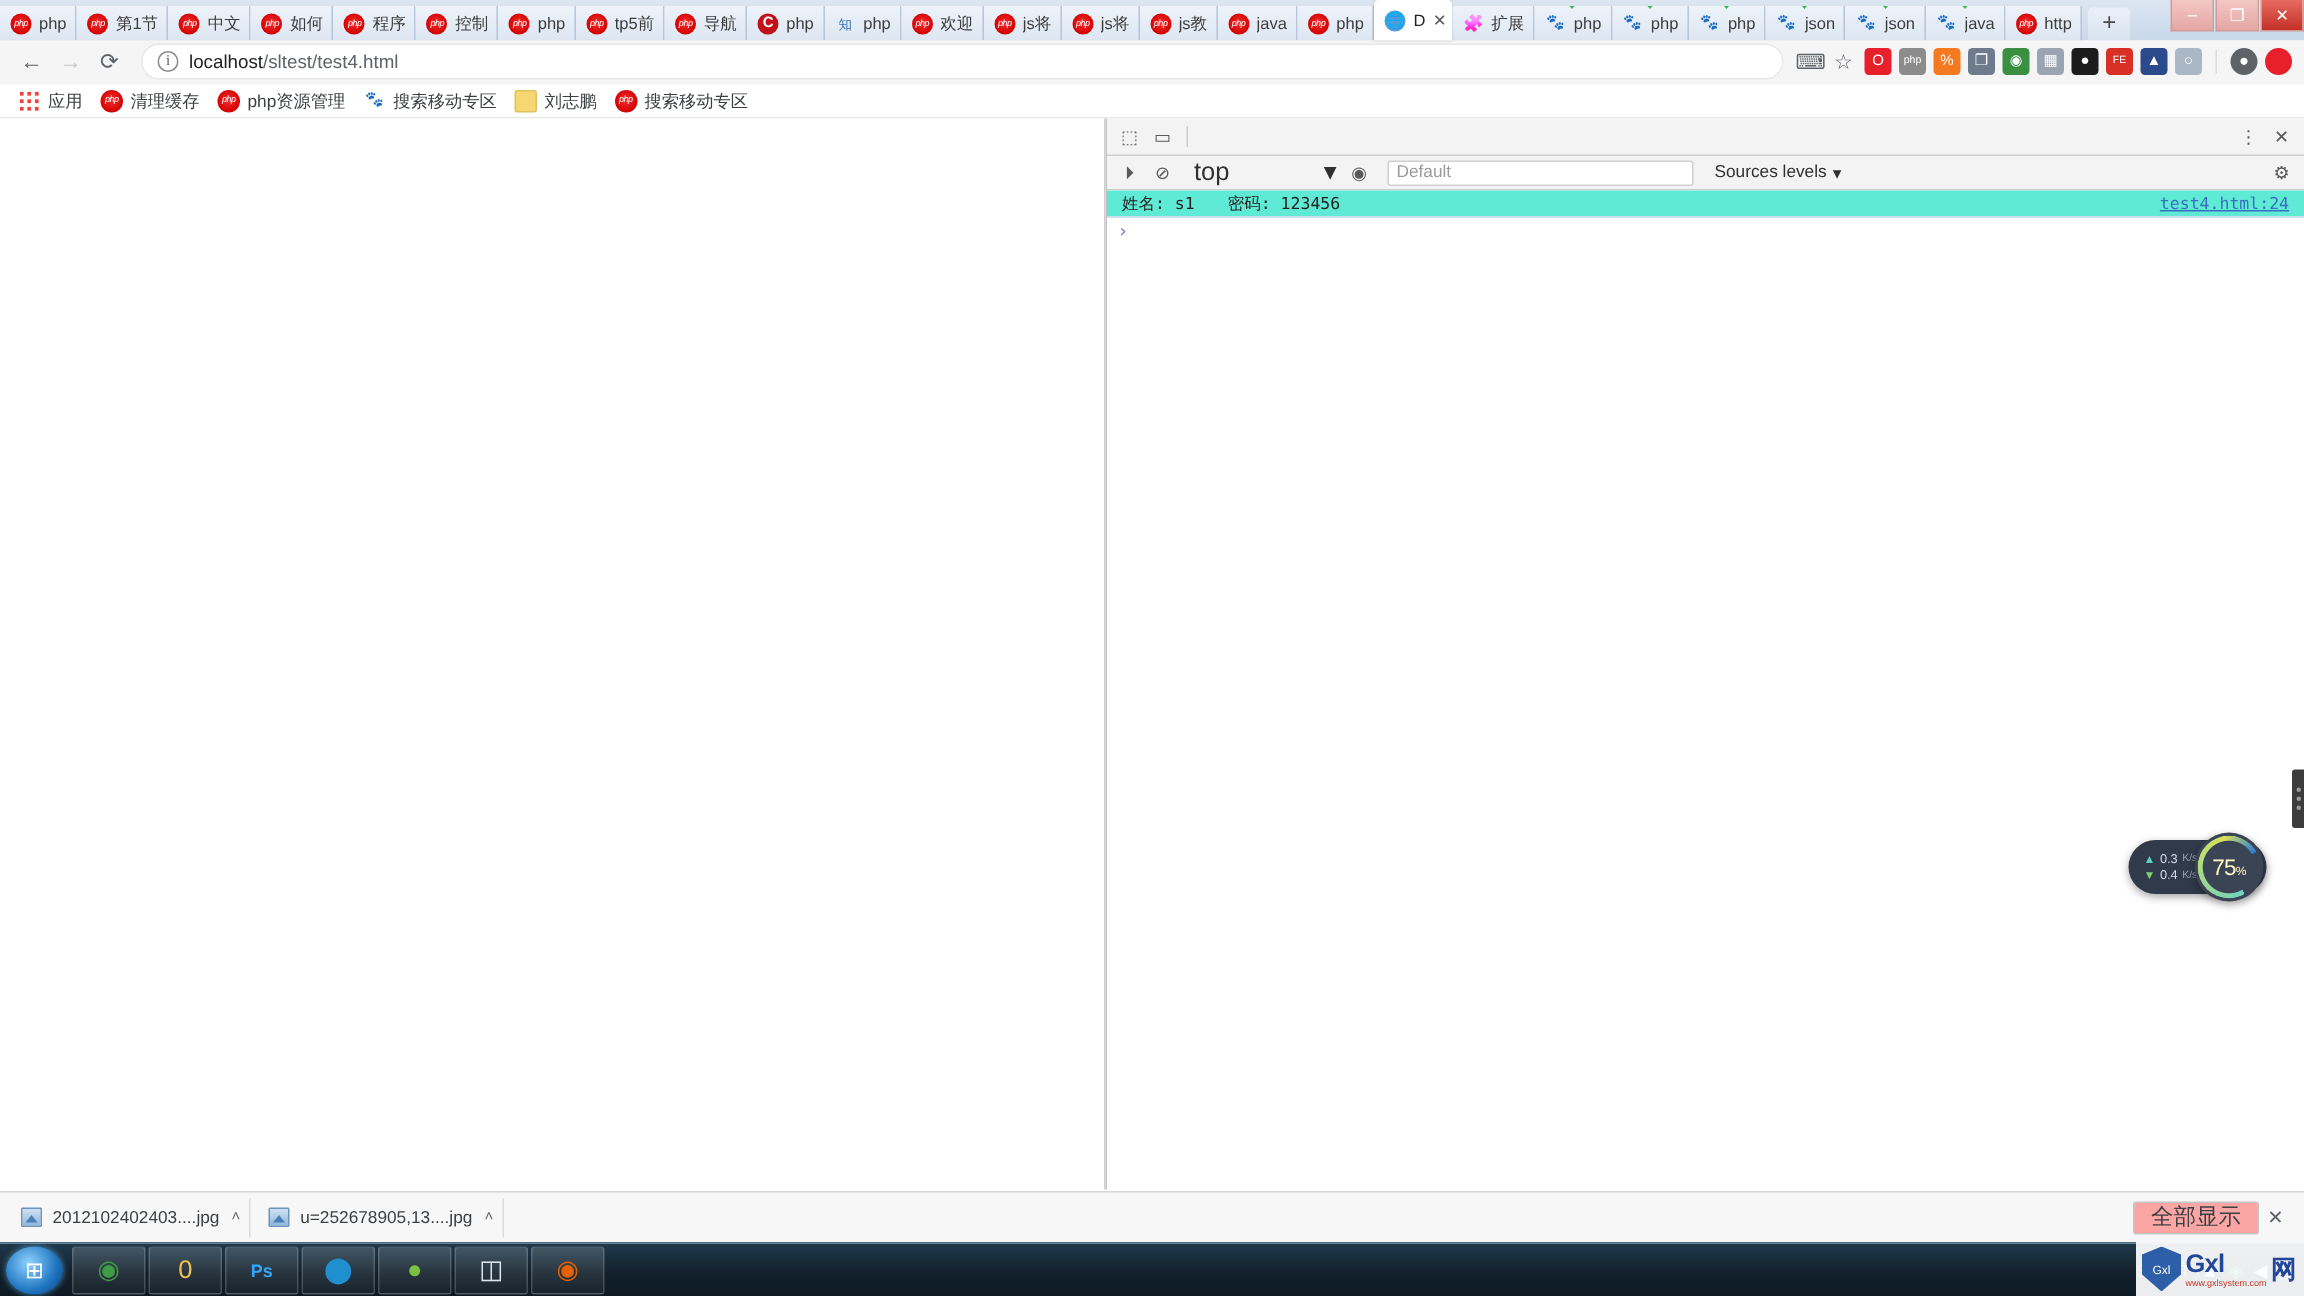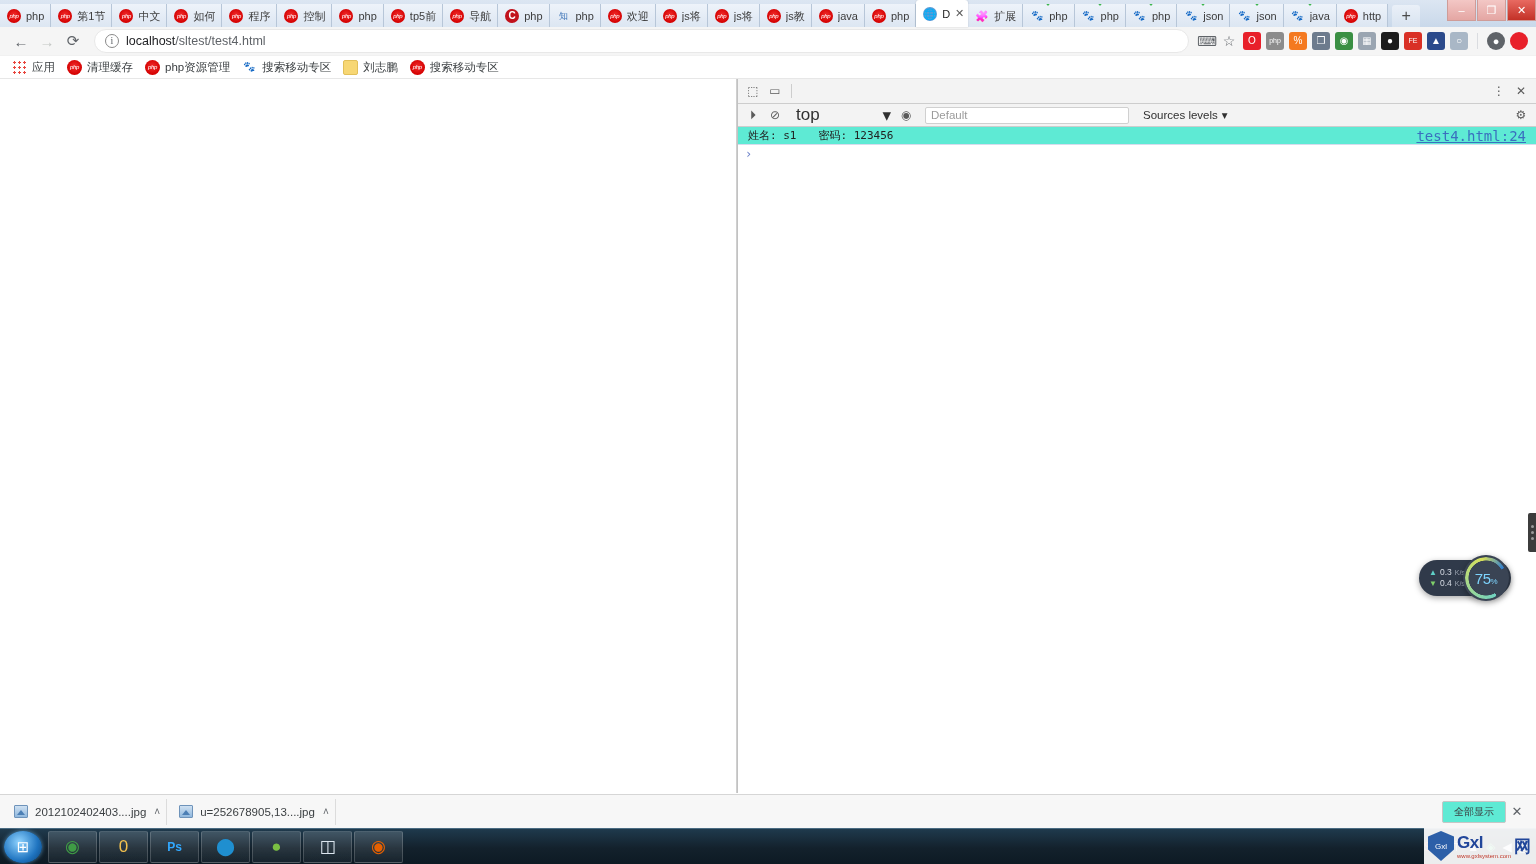--- a/index.html
+++ b/index.html
@@ -228,21 +228,21 @@
   }
   .dt-console { flex: 1; position: relative; background: #fff; }
   .dt-msg {
     height: 18px; display: flex; align-items: center;
     background: #5eead4; border-bottom: 1px solid #d6dced;
     padding-left: 10px; font-family: "DejaVu Sans Mono", monospace;
     font-size: 11px; color: #222;
   }
   .dt-msg .sep { display: inline-block; width: 22px; }
   .dt-msg .src {
-    position: absolute; right: 10px; font-size: 14px; color: #3a6fbf;
+    position: absolute; right: 10px; font-size: 11px; color: #3a6fbf;
     text-decoration: underline; font-family: "DejaVu Sans Mono", monospace;
   }
   .dt-prompt {
     height: 18px; display: flex; align-items: center; padding-left: 7px;
     color: #6b80c9; font-size: 12px; font-family: "DejaVu Sans Mono", monospace;
   }
   .dt-drag-handle {
     position: absolute; right: 0; top: 386px;
     width: 8px; height: 39px; background: #3c3c3c;
     border-radius: 2px 0 0 2px;
@@ -272,21 +272,21 @@
     display: flex; align-items: center; justify-content: center;
     box-shadow: 0 2px 6px rgba(0,0,0,.35);
   }
   .netring::before {
     content: ""; position: absolute; inset: 2px; border-radius: 50%;
     background: conic-gradient(from 150deg, #6fd1c0 0deg, #d9e05a 200deg, #2e7dd0 270deg, transparent 272deg);
     -webkit-mask: radial-gradient(circle, transparent 58%, #000 60%);
             mask: radial-gradient(circle, transparent 58%, #000 60%);
   }
   .netring .pct {
-    position: relative; color: #7dd3fc; font-size: 15px; letter-spacing: -.5px;
+    position: relative; color: #fef9c3; font-size: 15px; letter-spacing: -.5px;
   }
   .netring .pct small { font-size: 8px; }
 
   
   .shelf {
     position: absolute; top: 794px; left: 0; width: 1536px; height: 34px;
     background: #f7f7f7; border-top: 1px solid #d6d6d6;
     display: flex; align-items: center; padding: 0 8px;
   }
   .dl-item {
@@ -302,22 +302,22 @@
   }
   .dl-ico::after {
     content: ""; position: absolute; left: 2px; bottom: 2px;
     width: 0; height: 0; border-left: 4px solid transparent;
     border-right: 4px solid transparent; border-bottom: 5px solid #4c7fb5;
   }
   .dl-caret { margin-left: 8px; color: #5f6368; font-size: 10px; }
   .shelf .spacer { flex: 1; }
   .showall {
     height: 22px; padding: 0 11px; display: flex; align-items: center;
-    font-size: 10px; color: #3c4043;
-    background: #5eead4; border: 1px solid #c6c6c6; border-radius: 2px;
+    font-size: 15px; color: #3c4043;
+    background: #fca5a5; border: 1px solid #c6c6c6; border-radius: 2px;
   }
   .shelf-close { width: 22px; text-align: center; color: #5f6368; font-size: 13px; }
 
   
   .taskbar {
     position: absolute; top: 828px; left: 0; width: 1536px; height: 36px;
     background: linear-gradient(#1f3a4d 0%, #13212c 55%, #0d1a24 100%);
     display: flex; align-items: center; padding-left: 4px;
     border-top: 1px solid #4a6b82;
   }

